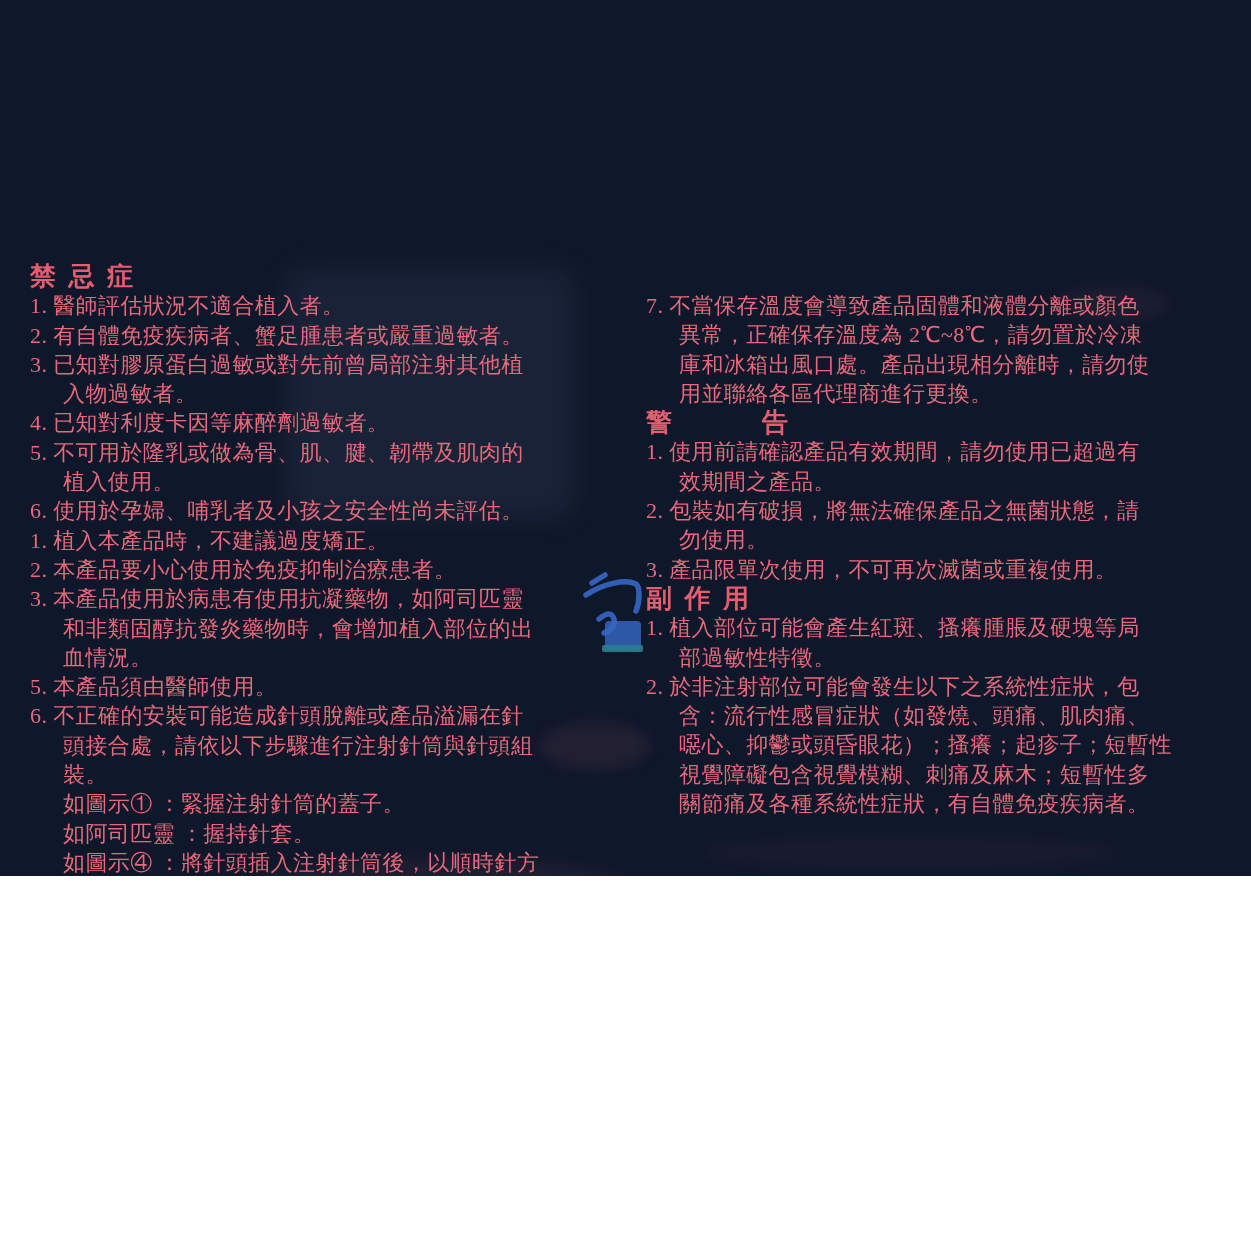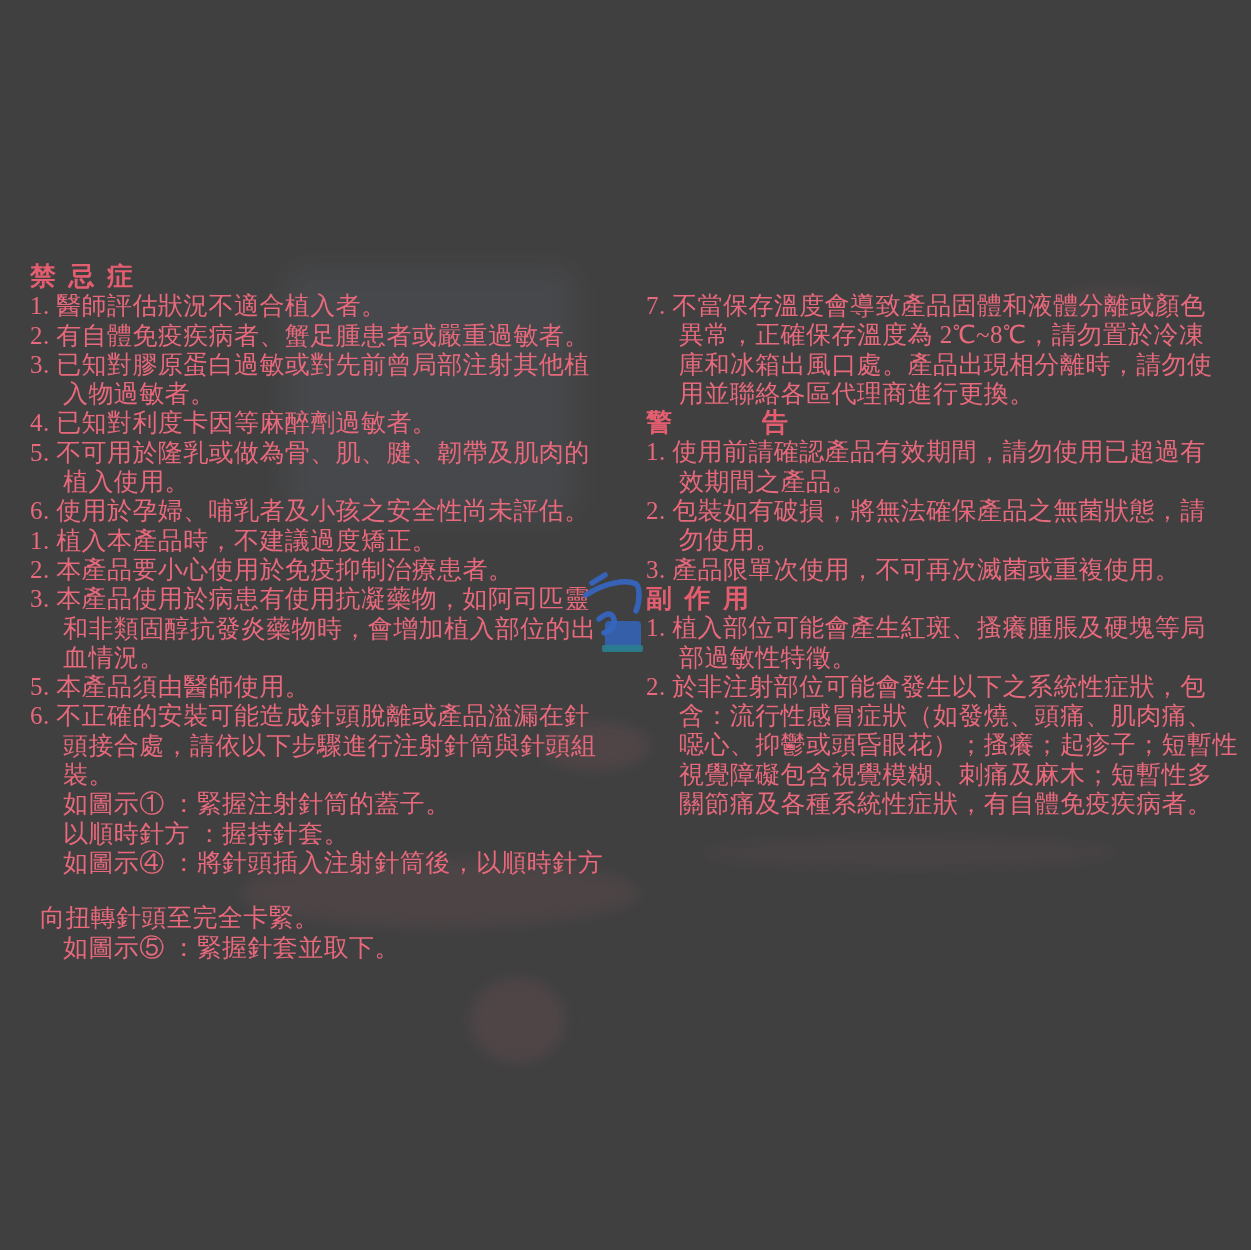--- a/index.html
+++ b/index.html
@@ -1,32 +1,32 @@
 <!DOCTYPE html>
 <html><head>
 <meta charset="utf-8">
 <style>
   html,body{margin:0;padding:0;background:#ffffff;}
   .page{
     position:relative;
     width:1251px;
-    height:1250px;
-    background:#404040;
+    height:876px;
+    background:#0f172a;
     overflow:hidden;
     font-family:"Liberation Serif", serif;
   }
   .column{
     position:absolute;
     color:#e8697c;
   }
   .col-left{left:30px;top:262px;width:615px;}
   .col-right{left:646px;top:291px;width:600px;}
   .line{
     white-space:pre;
-    font-size:25px;
+    font-size:22px;
     line-height:29.3px;
     height:29.3px;
     letter-spacing:0.4px;
   }
   .line span{display:inline;}
   .line-title{
     font-weight:bold;
     font-size:26px;
     letter-spacing:3px;
     color:#e45e70;
@@ -102,21 +102,21 @@
 
       <div class="line line-item"><span>6. 不正確的安裝可能造成針頭脫離或產品溢漏在針</span></div>
 
       <div class="line line-wrap"><span>頭接合處，請依以下步驟進行注射針筒與針頭組</span></div>
 
       <div class="line line-wrap"><span>裝。</span></div>
 
       <div class="line line-wrap"><span>如圖示① ：緊握注射針筒的蓋子。</span></div>
 
 
-      <div class="line line-wrap"><span>以順時針方 ：握持針套。</span></div>
+      <div class="line line-wrap"><span>如阿司匹靈 ：握持針套。</span></div>
 
       <div class="line line-wrap"><span>如圖示④ ：將針頭插入注射針筒後，以順時針方</span></div>
 
       <div class="line line-subwrap"><span>向扭轉針頭至完全卡緊。</span></div>
 
       <div class="line line-wrap"><span>如圖示⑤ ：緊握針套並取下。</span></div>
     </div>
 
   <div class="column col-right">
 

